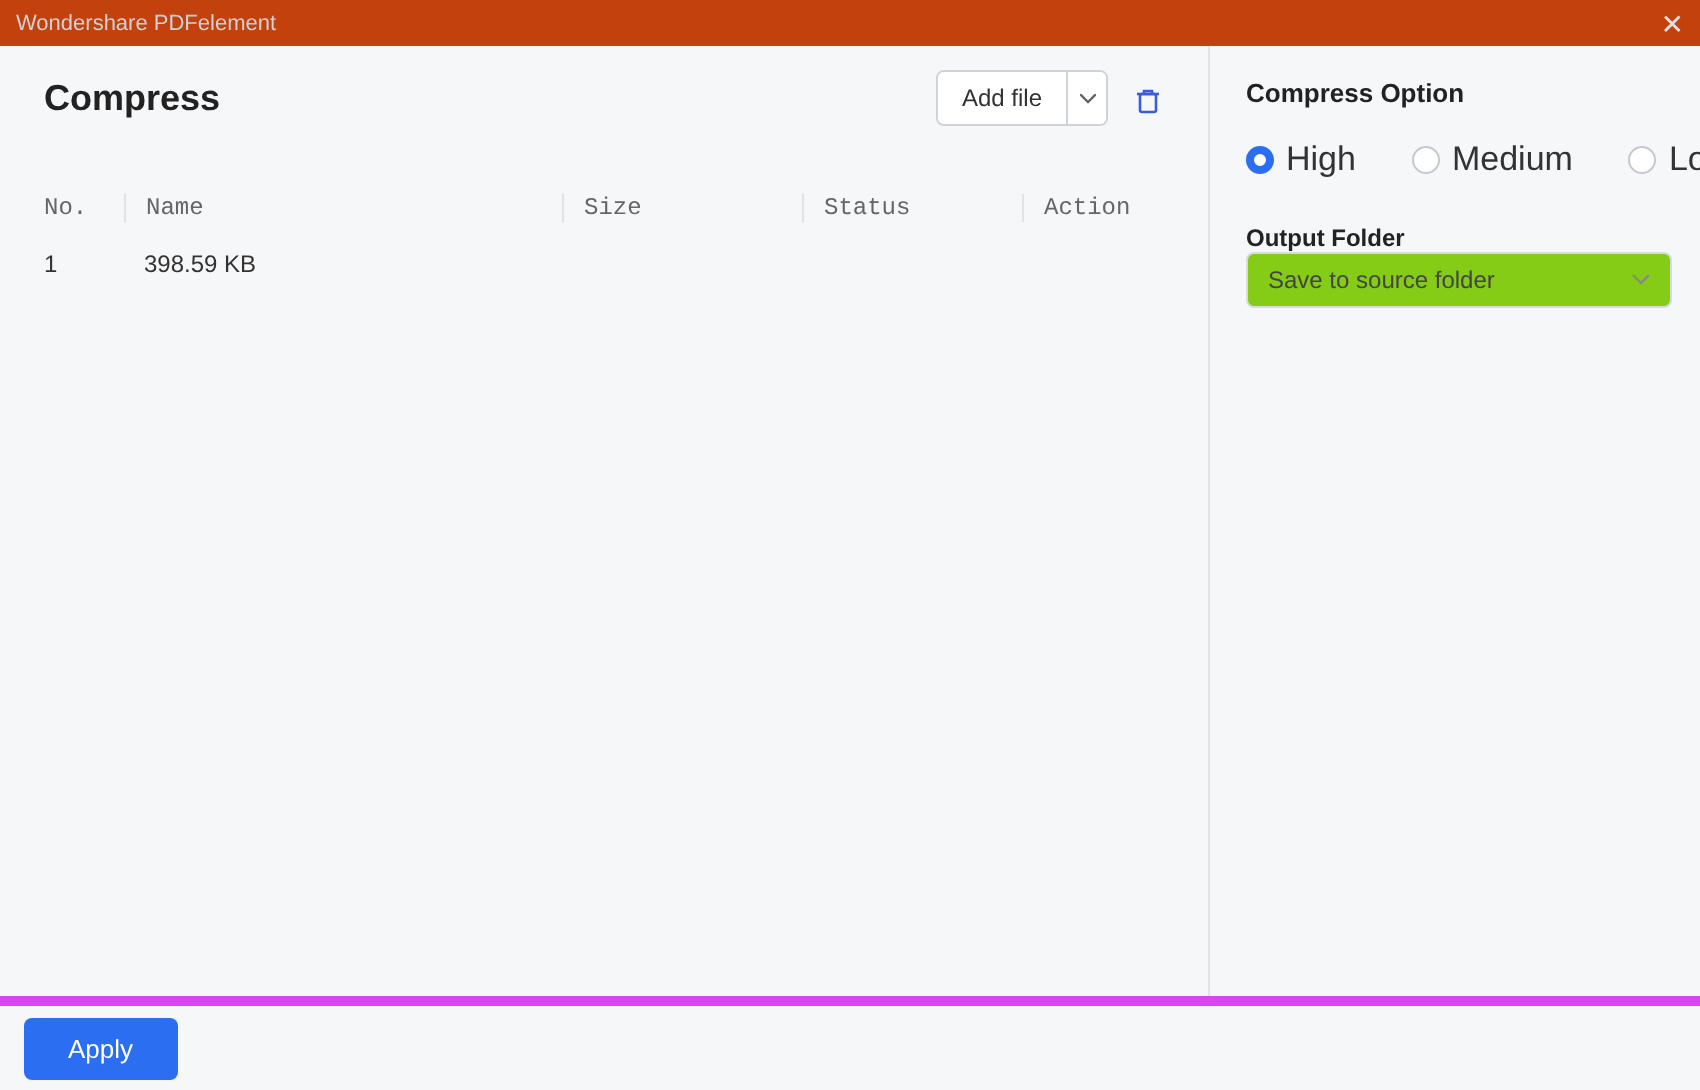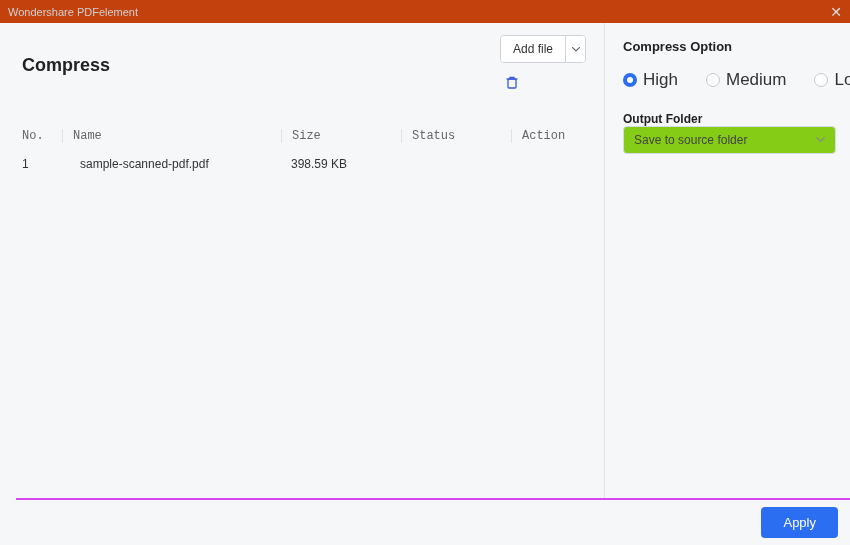--- a/index.html
+++ b/index.html
@@ -11,42 +11,42 @@
 }
 .titlebar {
   height: 23px; background: #c2410c; color: #cfd1d4;
   display: flex; align-items: center; padding: 0 8px; font-size: 11px;
 }
 .titlebar .close { margin-left:auto; color:#e0e0e0; font-size:14px; line-height:1; }
 .workarea { flex:1; display:flex; }
 .left-pane { flex:1; padding:12px 18px 0 22px; border-right:1px solid #e1e3e7; display:flex; flex-direction:column; }
 .page-header { display:flex; align-items:center; margin-bottom:28px; }
 .page-title { font-size:18px; font-weight:600; color:#222; }
-.header-actions { margin-left:auto; display:flex; align-items:flex-start; gap:8px;flex-direction:column; }
+.header-actions { margin-left:auto; display:flex; align-items:flex-end; gap:8px; }
 .addfile-group { display:flex; border:1px solid #cfd3d8; border-radius:4px; overflow:hidden; background:#fff; }
 .addfile-btn { padding:6px 12px; background:#fff; border:none; font-size:12px; color:#333; cursor:pointer; }
 .addfile-drop { width:20px; display:flex; align-items:center; justify-content:center; background:#fff; border:none; border-left:1px solid #cfd3d8; cursor:pointer; color:#555; }
 .trash-btn { background:transparent; border:none; cursor:pointer; color:#3b5bdb; padding:4px; }
 .table-head { display:flex; color:#666; font-size:12px; padding:6px 0;font-family:Liberation Mono, monospace; }
 .col-no   { width:40px; }
 .col-name { flex:1; padding-left:8px; }
 .col-size { width:120px; }
 .col-status { width:110px; }
 .col-action { width:75px; }
 .col-divider { border-left:1px solid #e1e3e7; padding-left:10px; }
 .table-row { display:flex; font-size:12px; color:#333; padding:8px 0; }
 .right-pane { width:245px; padding:16px 14px 0 18px; display:flex; flex-direction:column; }
 .opt-title { font-size:13px; font-weight:600; color:#222; margin-bottom:16px; }
 .radio-row { display:flex; align-items:center; gap:28px; font-size:17px; margin-bottom:22px; }
 .radio-item { display:flex; align-items:center; gap:6px; }
 .radio { width:14px; height:14px; border-radius:50%; border:1px solid #c5c8cd; background:#fff; display:inline-block; }
 .radio.selected { border:4px solid #2b6ef2; }
 .out-title { font-size:12px; font-weight:600; color:#222; }
 .select { border:1px solid #d7dae0; border-radius:4px; background:#84cc16; padding:6px 10px; font-size:12px; color:#444; display:flex; align-items:center; justify-content:space-between; cursor:pointer; }
-.footer { height:47px; border-top:2px solid #d946ef; background:#f6f7f9; display:flex; align-items:center; justify-content:flex-end; padding:0 12px;margin-left:16px; }
+.footer { height:47px; border-top:5px solid #d946ef; background:#f6f7f9; display:flex; align-items:center; padding:0 12px; }
 .apply-btn { background:#2b6ef2; color:#fff; border:none; border-radius:4px; padding:8px 22px; font-size:13px; cursor:pointer; }
 svg { display:block; }
 </style>
 </head>
 <body>
 
 <div class="titlebar">
   <span>Wondershare PDFelement</span>
   <span class="close">✕</span>
 </div>
@@ -77,21 +77,20 @@
     <div class="table-head">
       <div class="col-no">No.</div>
       <div class="col-name col-divider">Name</div>
       <div class="col-size col-divider">Size</div>
       <div class="col-status col-divider">Status</div>
       <div class="col-action col-divider">Action</div>
     </div>
 
     <div class="table-row">
       <div class="col-no">1</div>
-      <div class="col-name" style="padding-left:18px">sample-scanned-pdf.pdf</div>
       <div class="col-size" style="padding-left:10px">398.59 KB</div>
       <div class="col-status" style="padding-left:10px"></div>
       <div class="col-action" style="padding-left:10px"></div>
     </div>
   </div>
 
   <div class="right-pane">
     <div class="opt-title">Compress Option</div>
     <div class="radio-row">
       <label class="radio-item">

